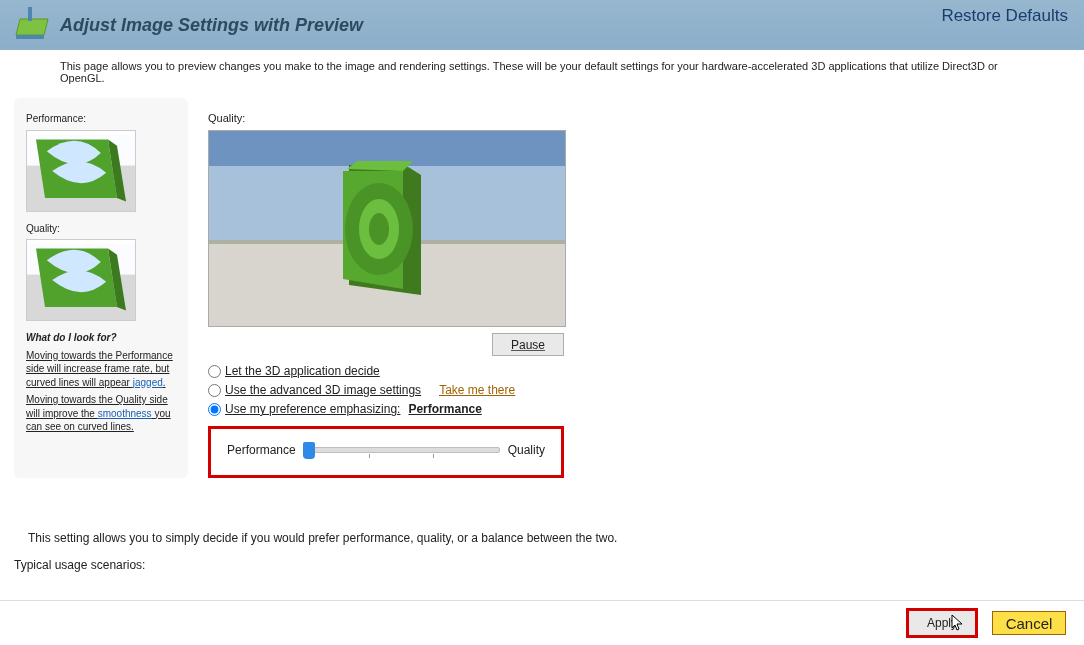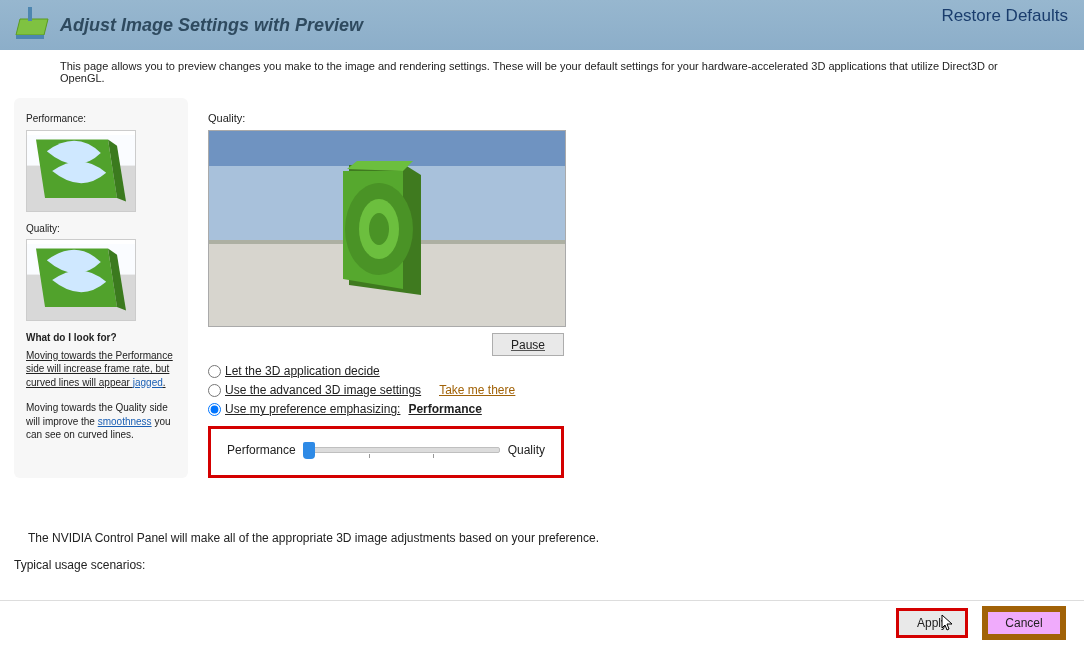--- a/index.html
+++ b/index.html
@@ -6,21 +6,21 @@
   .header{height:50px;background:linear-gradient(#97b7cf,#8caec9);display:flex;align-items:center;position:relative;}
   .header-icon{width:40px;height:40px;margin:0 10px;display:flex;align-items:center;justify-content:center;}
   .header-title{font-size:18px;font-weight:bold;color:#2e4a5f;font-style:italic;}
   .restore{position:absolute;right:16px;bottom:24px;color:#1a3d6d;cursor:pointer;font-size:17px;}
   .intro{padding:10px 60px 4px 60px;font-size:11px;}
   .content{display:flex;padding:10px 14px 0 14px;}
   .sidebar{width:150px;background:#f7f7f7;border-radius:6px;padding:14px 12px 24px 12px;font-size:10px;line-height:1.35;}
   .sidebar .lbl{margin-bottom:4px;}
   .thumb{width:108px;height:80px;background:linear-gradient(#ffffff 0 34%, #d8d8d8 34% 100%);border:1px solid #ccc;margin-bottom:10px;display:flex;align-items:center;justify-content:center;overflow:hidden;}
   .thumb svg{width:120px;height:80px;}
-  .sidebar b{font-weight:bold;}
+  .sidebar b{font-weight:bold;font-style:italic;}
   .link{color:#1a5fb4;text-decoration:underline;cursor:pointer;}
   .main{flex:1;padding:14px 0 0 20px;max-width:370px;}
   .preview-lbl{font-size:11px;margin-bottom:6px;}
   .preview{width:356px;height:195px;background:linear-gradient(#6f93c1 0 18%, #a8c1db 18% 56%, #adb0a3 56% 58%, #d7d5ce 58% 100%);border:1px solid #aaa;position:relative;display:flex;align-items:center;justify-content:center;overflow:hidden;}
   .preview svg{position:absolute;}
   .pause-row{display:flex;justify-content:flex-end;margin:6px 0 6px 0;width:356px;}
   .btn{background:#e9e9e9;border:1px solid #adadad;padding:1px 18px;height:19px;font-size:12px;cursor:pointer;display:inline-flex;align-items:center;justify-content:center;}
   .radios{font-size:12px;line-height:1.6;}
   .radio-row{display:flex;align-items:center;gap:4px;text-decoration:underline;}
   .radio-row input{margin:0;}
@@ -31,21 +31,21 @@
   .slider-box .sl-lbl{font-size:12px;}
   .slider-track{flex:1;height:4px;background:#dcdcdc;border:1px solid #bfbfbf;margin:0 8px;position:relative;border-radius:2px;}
   .slider-thumb{position:absolute;left:-2px;top:-6px;width:12px;height:17px;background:#2e8ae6;border-radius:2px 2px 4px 4px;}
   .slider-tick{position:absolute;bottom:-6px;width:1px;height:4px;background:#999;}
   .desc{position:absolute;left:14px;right:14px;top:530px;font-size:12px;}
   .desc-title{margin-bottom:4px;}
   .desc-body{padding-left:14px;line-height:1.35;}
   .scenarios{margin-top:12px;}
   .footer{position:absolute;left:0;right:0;bottom:0;height:44px;border-top:1px solid #ddd;background:#fff;display:flex;align-items:center;justify-content:flex-end;padding-right:18px;gap:14px;}
   .btn-apply{border:3px solid #d40000;background:#e9e9e9;width:66px;height:24px;font-size:12px;display:inline-flex;align-items:center;justify-content:center;cursor:pointer;position:relative;}
-  .btn-cancel{background:#f0abfc;border:6px solid #a16207;width:72px;height:22px;font-size:12px;display:inline-flex;align-items:center;justify-content:center;cursor:pointer;}
+  .btn-cancel{background:#fde047;border:1px solid #a16207;width:72px;height:22px;font-size:15px;display:inline-flex;align-items:center;justify-content:center;cursor:pointer;}
   .cursor-svg{position:absolute;left:42px;top:3px;pointer-events:none;}
 </style>
 </head>
 <body>
 
 <div class="header">
   <div class="header-icon">
     <svg viewBox="0 0 40 40" width="40" height="40">
       <polygon points="6,30 34,30 38,14 10,14" fill="#7fc241" stroke="#5a9a20"></polygon>
       <polygon points="6,30 34,30 34,34 6,34" fill="#4d86b0"></polygon>
@@ -79,21 +79,21 @@
         <path d="M10 5 L90 5 L100 70 L20 70 Z" fill="#51a22c"></path>
         <path d="M90 5 L100 12 L110 74 L100 70 Z" fill="#3b7a1e"></path>
         <path d="M22 18 Q55 -6 82 20 Q55 46 22 18 Z" fill="#cfe8ff"></path>
         <path d="M28 40 Q60 18 88 42 Q60 66 28 40 Z" fill="#cfe8ff"></path>
       </svg>
     </div>
     <div><b>What do I look for?</b></div>
     <div style="margin-top:4px;text-decoration:underline;">
       <span>Moving towards the Performance side will increase frame rate, but curved lines will appear </span><span class="link">jagged</span><span>.</span>
     </div>
-    <div style="margin-top:12px;">
+    <div style="margin-top:4px;text-decoration:underline;">
       <span>Moving towards the Quality side will improve the </span><span class="link">smoothness</span><span> you can see on curved lines.</span>
     </div>
   </div>
 
   <div class="main">
     <div class="preview-lbl">Quality:</div>
     <div class="preview">
       <svg viewBox="0 0 356 195" width="356" height="195">
         <g transform="translate(178,96)">
           <path d="M-38 -62 L18 -62 L34 -52 L34 68 L-38 58 Z" fill="#3f7a1f"></path>
@@ -135,21 +135,21 @@
         <div class="slider-tick" style="left:33%"></div>
         <div class="slider-tick" style="left:66%"></div>
       </div>
       <span class="sl-lbl">Quality</span>
     </div>
   </div>
 </div>
 
 <div class="desc">
   <div class="desc-body">
-    <div>The NVIDIA Control Panel will make all of the appropriate 3D image adjustments based on your preference.</div>
+    <div>This setting allows you to simply decide if you would prefer performance, quality, or a balance between the two.</div>
   </div>
   <div class="scenarios">Typical usage scenarios:</div>
 </div>
 
 <div class="footer">
   <div class="btn-apply">
     <span>Apply</span>
     <svg class="cursor-svg" width="14" height="18" viewBox="0 0 14 18">
       <path d="M1 1 L1 14 L4 11 L6 16 L8 15 L6 10 L11 10 Z" fill="#fff" stroke="#000" stroke-width="1"></path>
     </svg>

